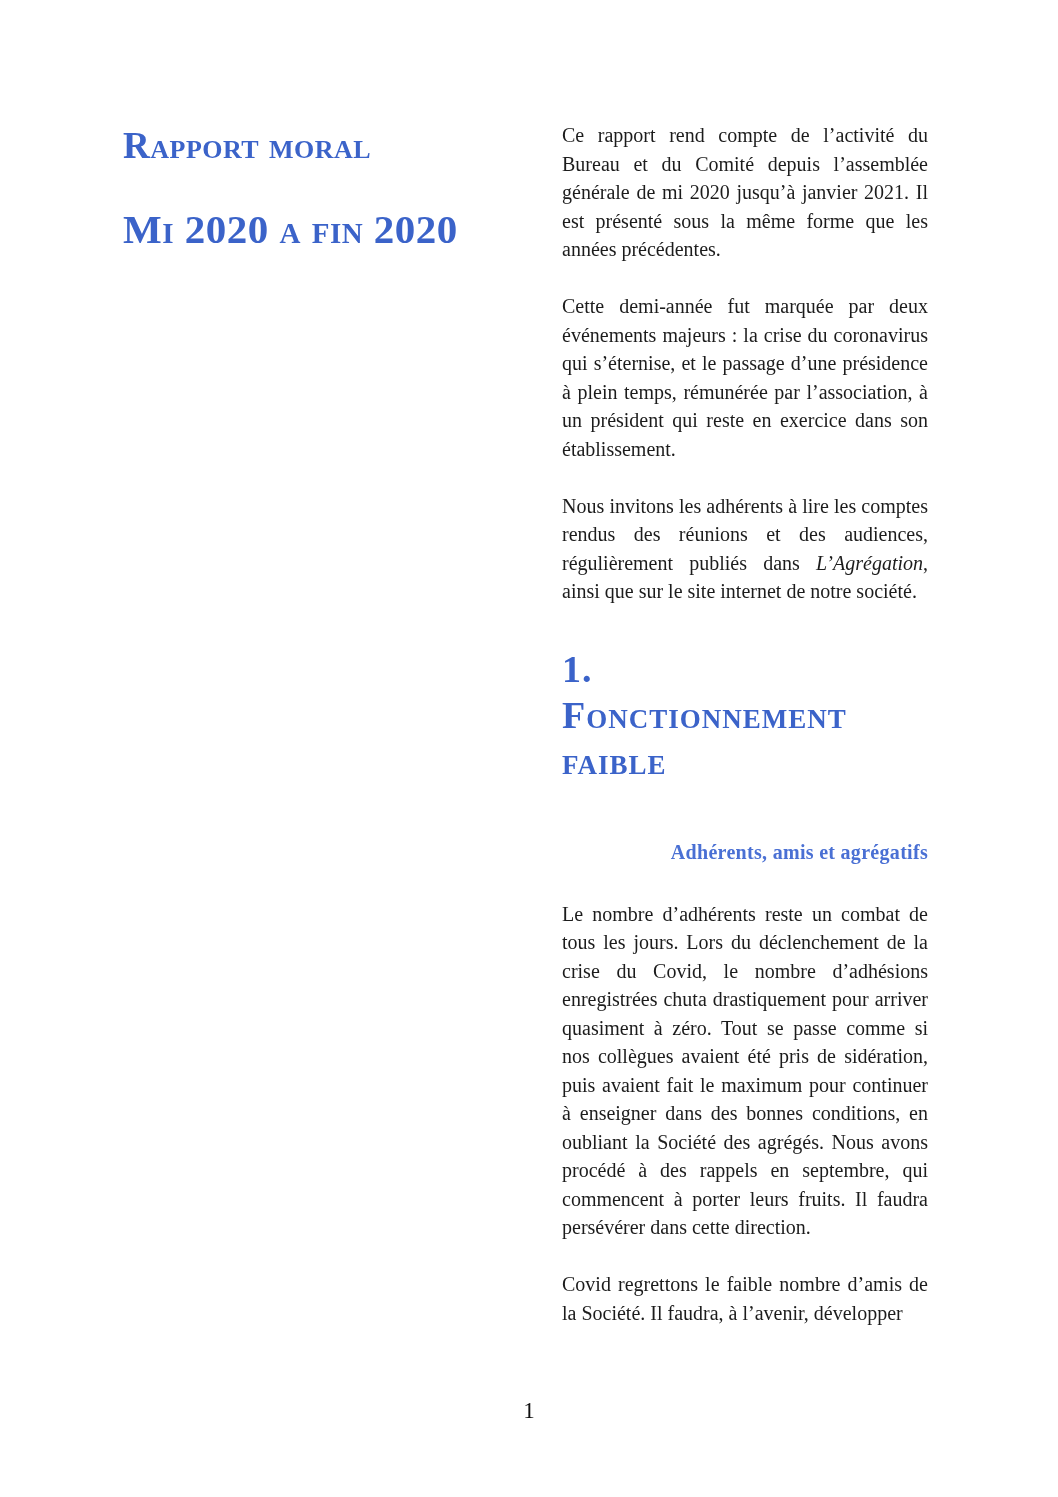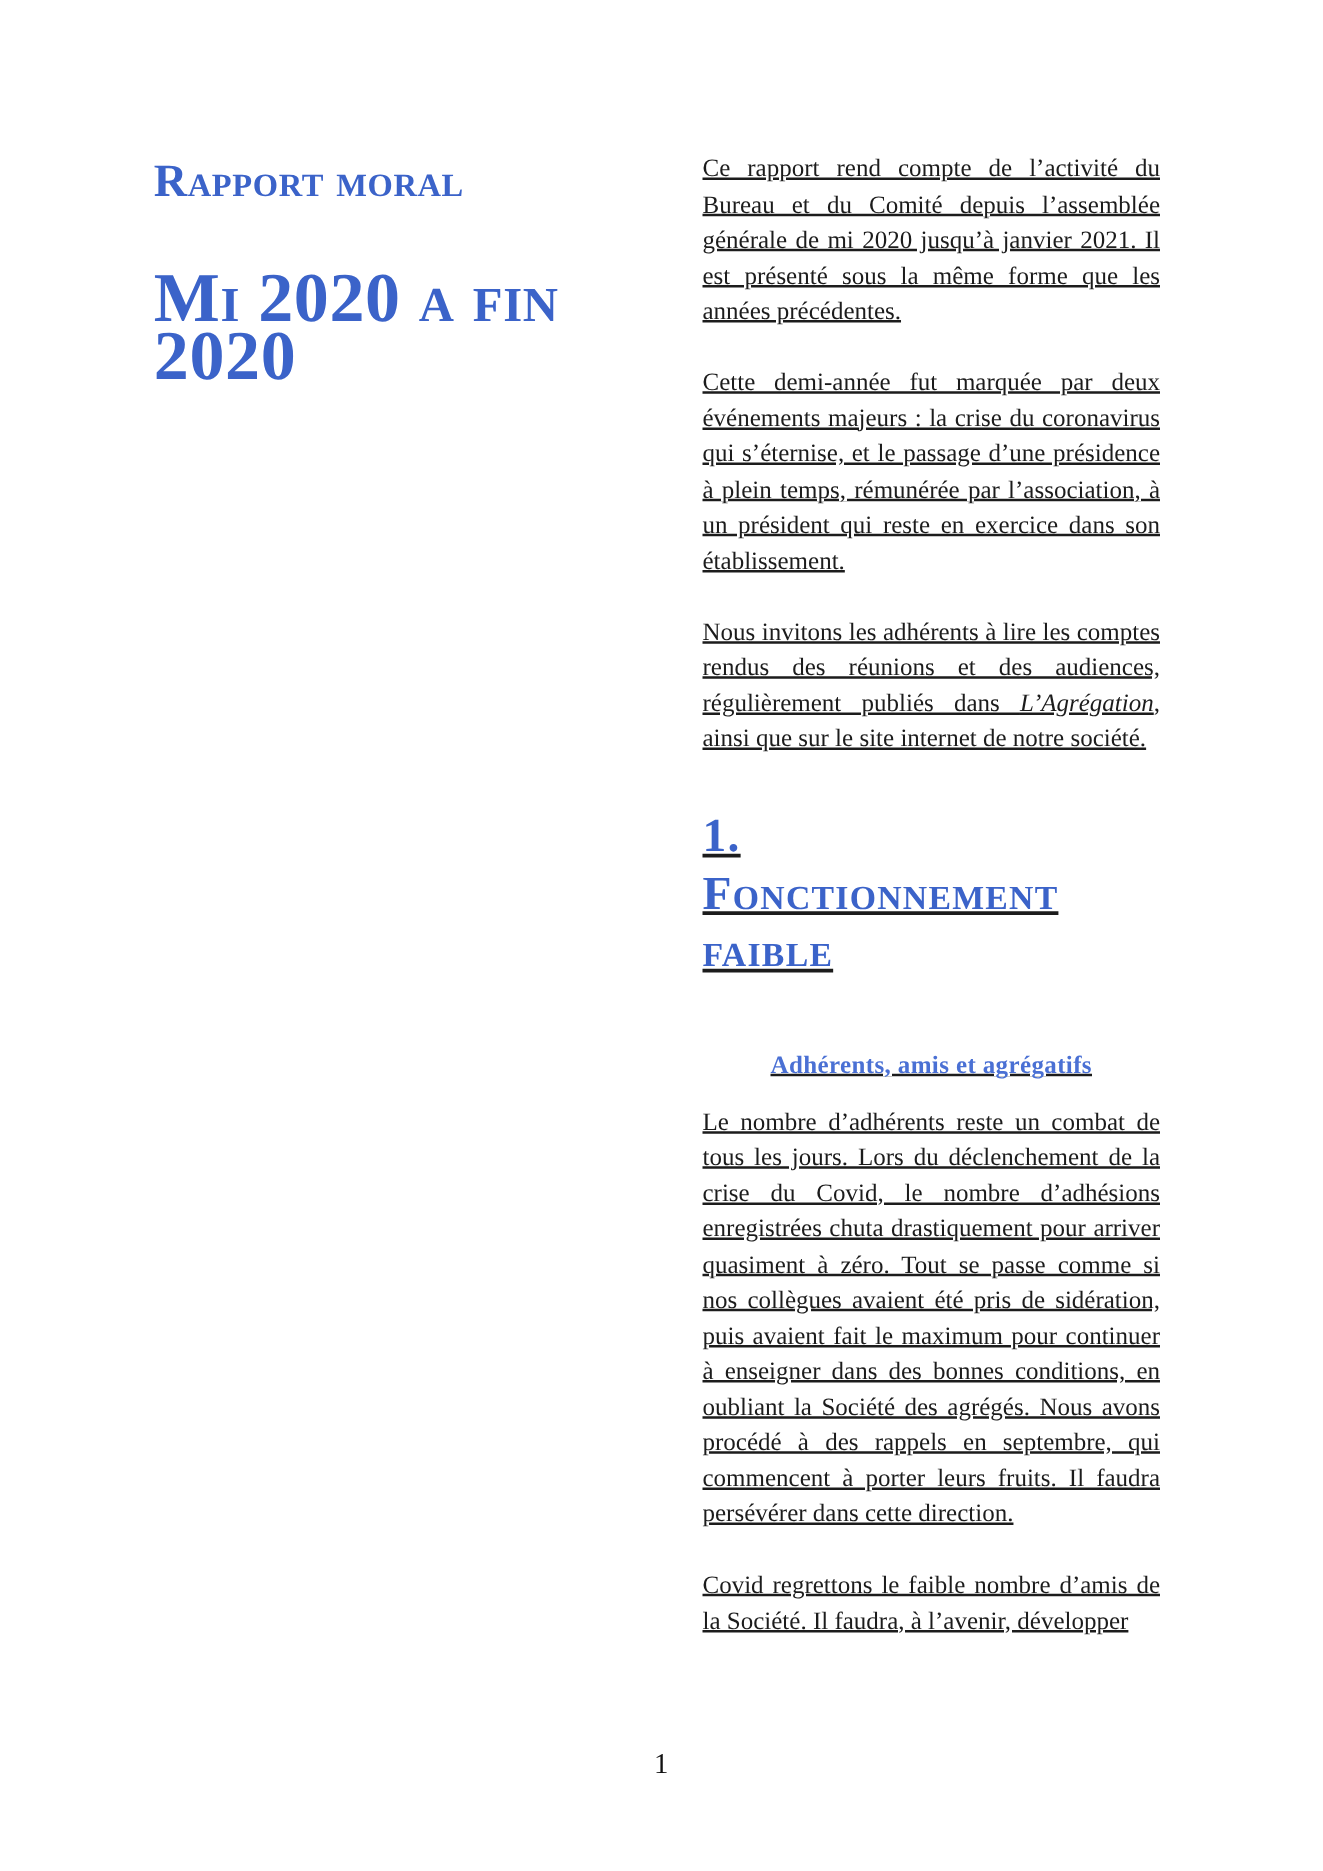--- a/index.html
+++ b/index.html
@@ -24,36 +24,35 @@
     color: var(--accent, #3b63c9);
     font-weight: 700;
     font-variant: small-caps;
   }
   .title-line1 {
     font-size: 37px;
     line-height: 40px;
     letter-spacing: 0.5px;
   }
   .title-line2 {
-    font-size: 56px;
+    font-size: 41px;
     line-height: 46px;
-    margin-top: 50px;
+    margin-top: 40px;
     letter-spacing: 0.5px;
   }
   
   .right-col {
     position: absolute;
     left: 562px;
     top: 121px;
     width: 366px;
     font-size: 20px;
     line-height: 28.5px;
     color: var(--body-color, #1c1c1c);
     text-align: justify;
-    text-decoration: underline;
   }
   .right-col p {
     margin: 0 0 28.5px 0;
   }
   .section-heading {
     color: var(--accent, #3b63c9);
     font-variant: small-caps;
     font-weight: 700;
     font-size: 38px;
     line-height: 46px;
@@ -61,23 +60,23 @@
     width: 320px;
     text-align: left;
     margin-top: 40px;
     margin-bottom: 56px;
   }
   .subheading {
     color: var(--subaccent, #4a70d4);
     font-weight: 700;
     font-size: 20px;
     line-height: 24px;
-    text-align: center;
+    text-align: right;
     letter-spacing: 0.3px;
-    margin-bottom: 20px;
+    margin-bottom: 36px;
   }
   .journal-italic {
     font-style: italic;
   }
   .page-number {
     position: absolute;
     top: 1398px;
     left: 0;
     width: 100%;
     text-align: center;

